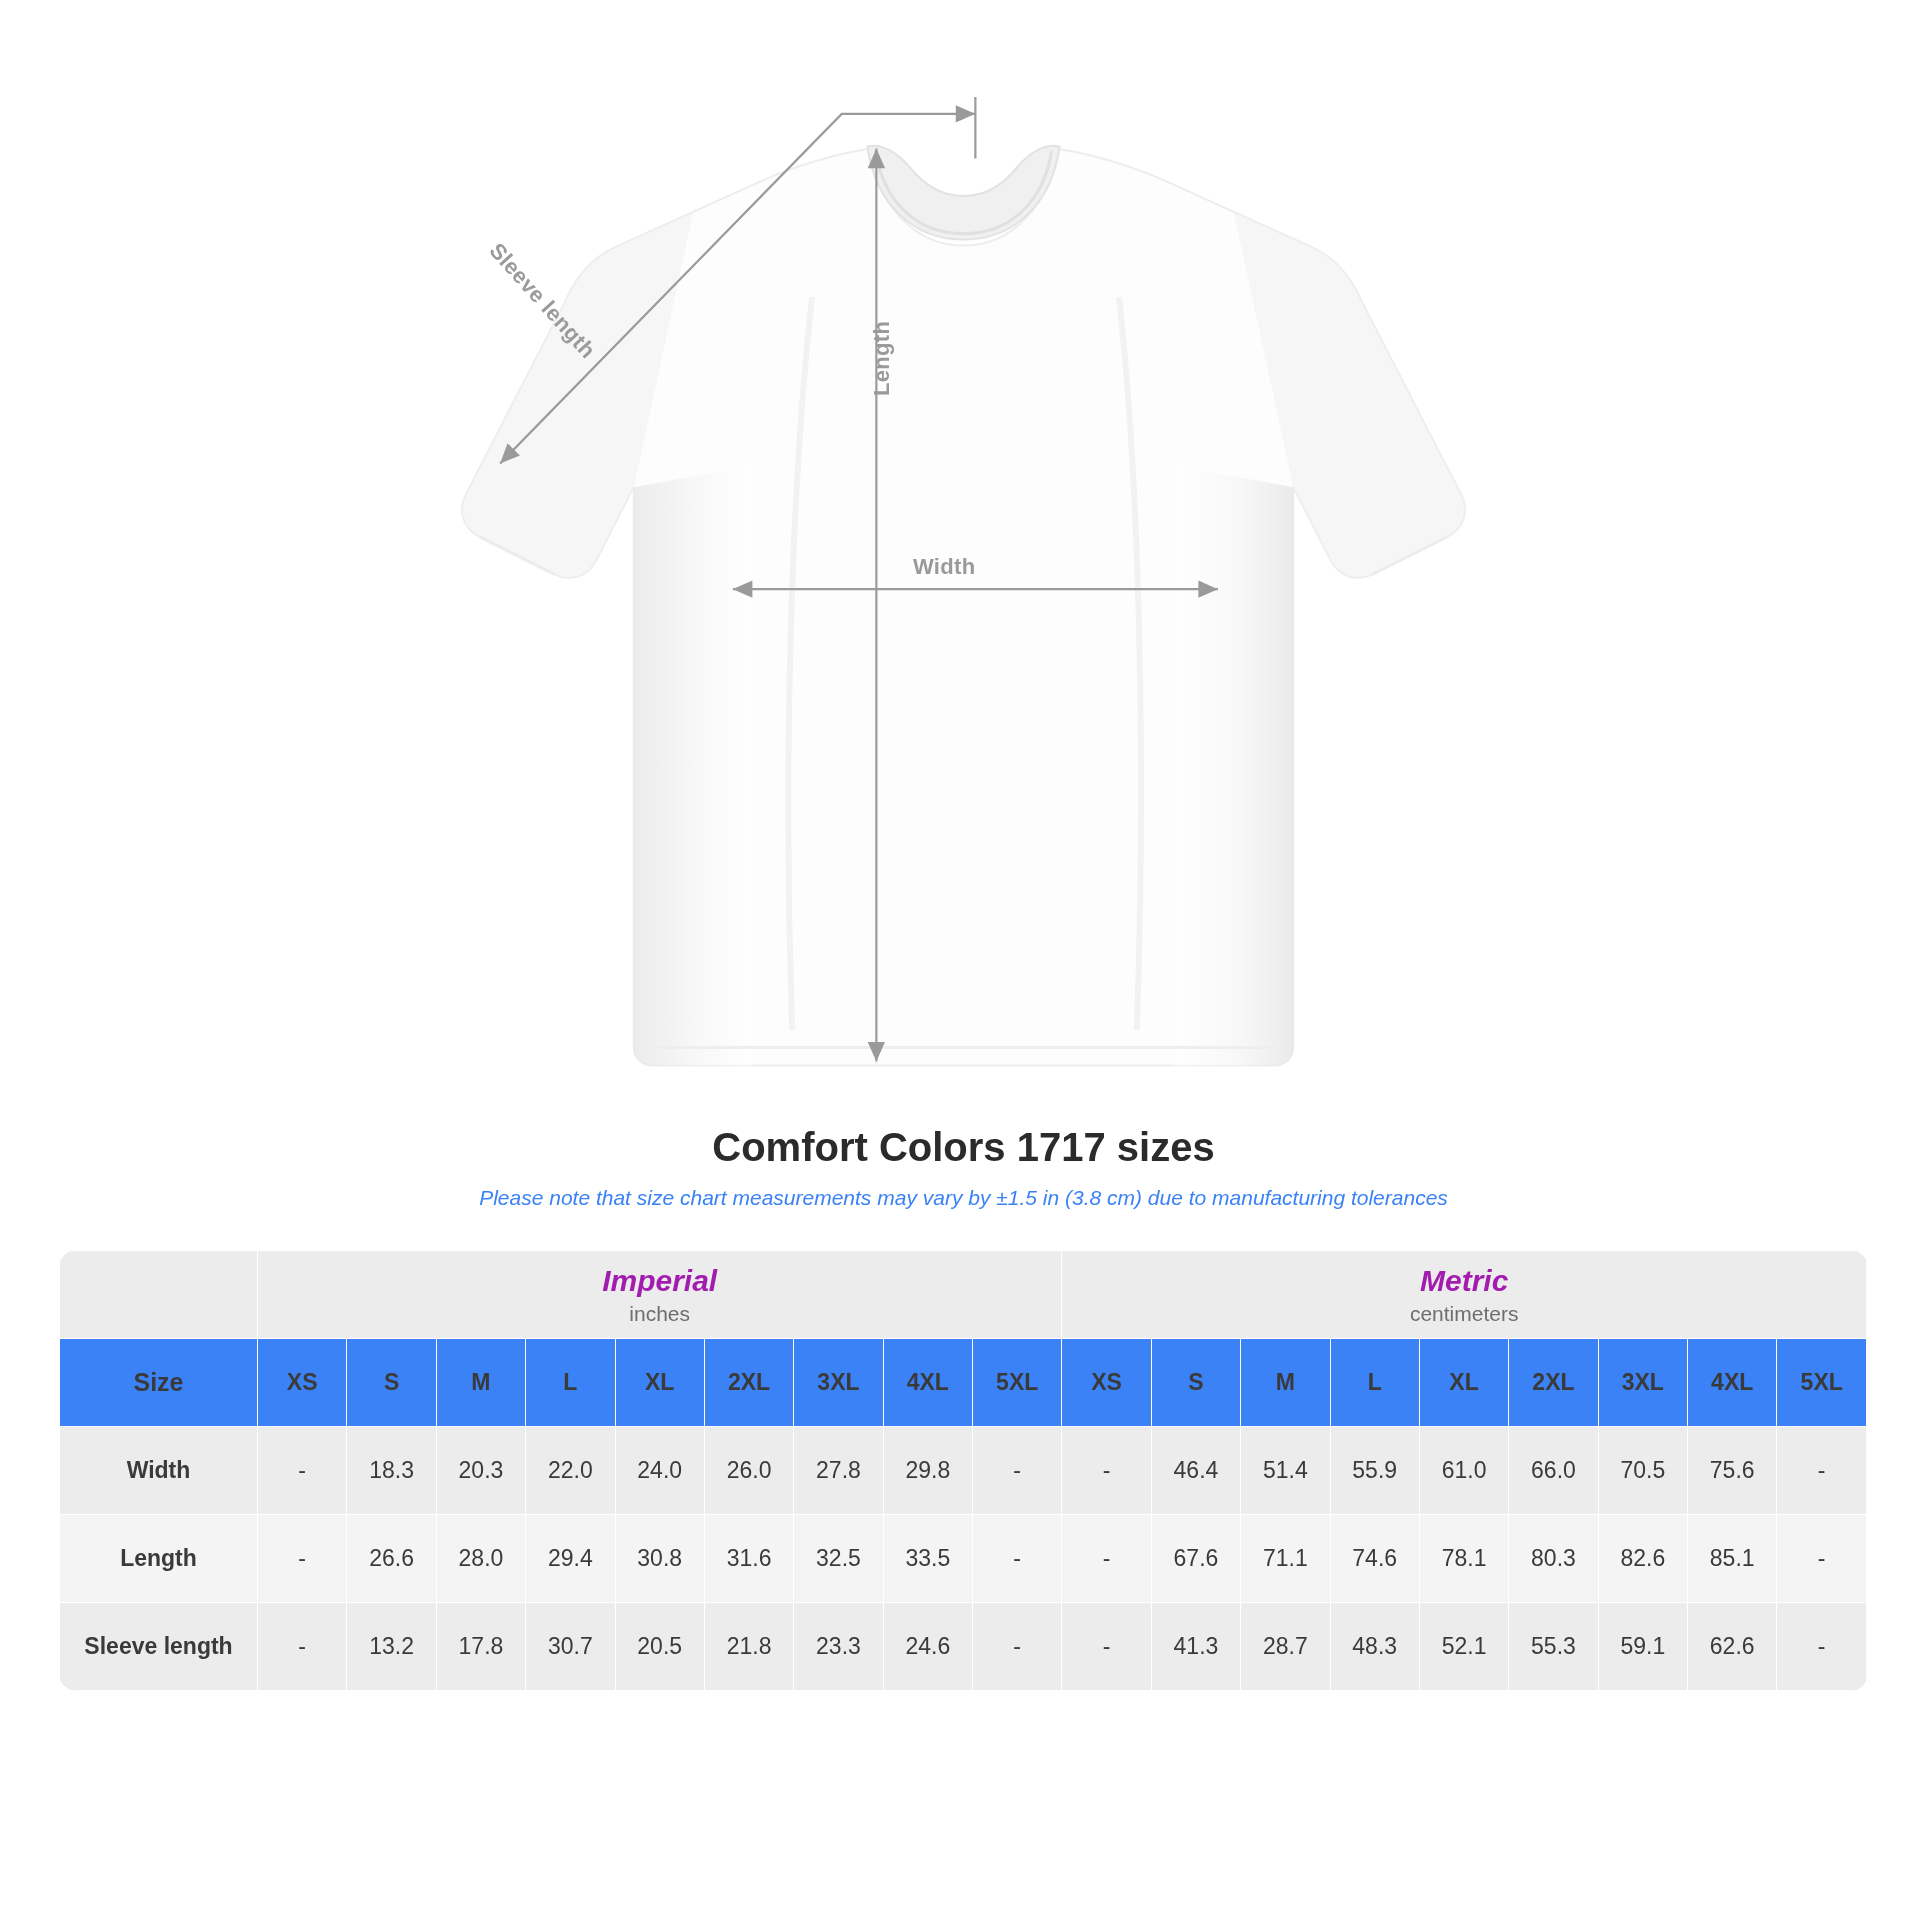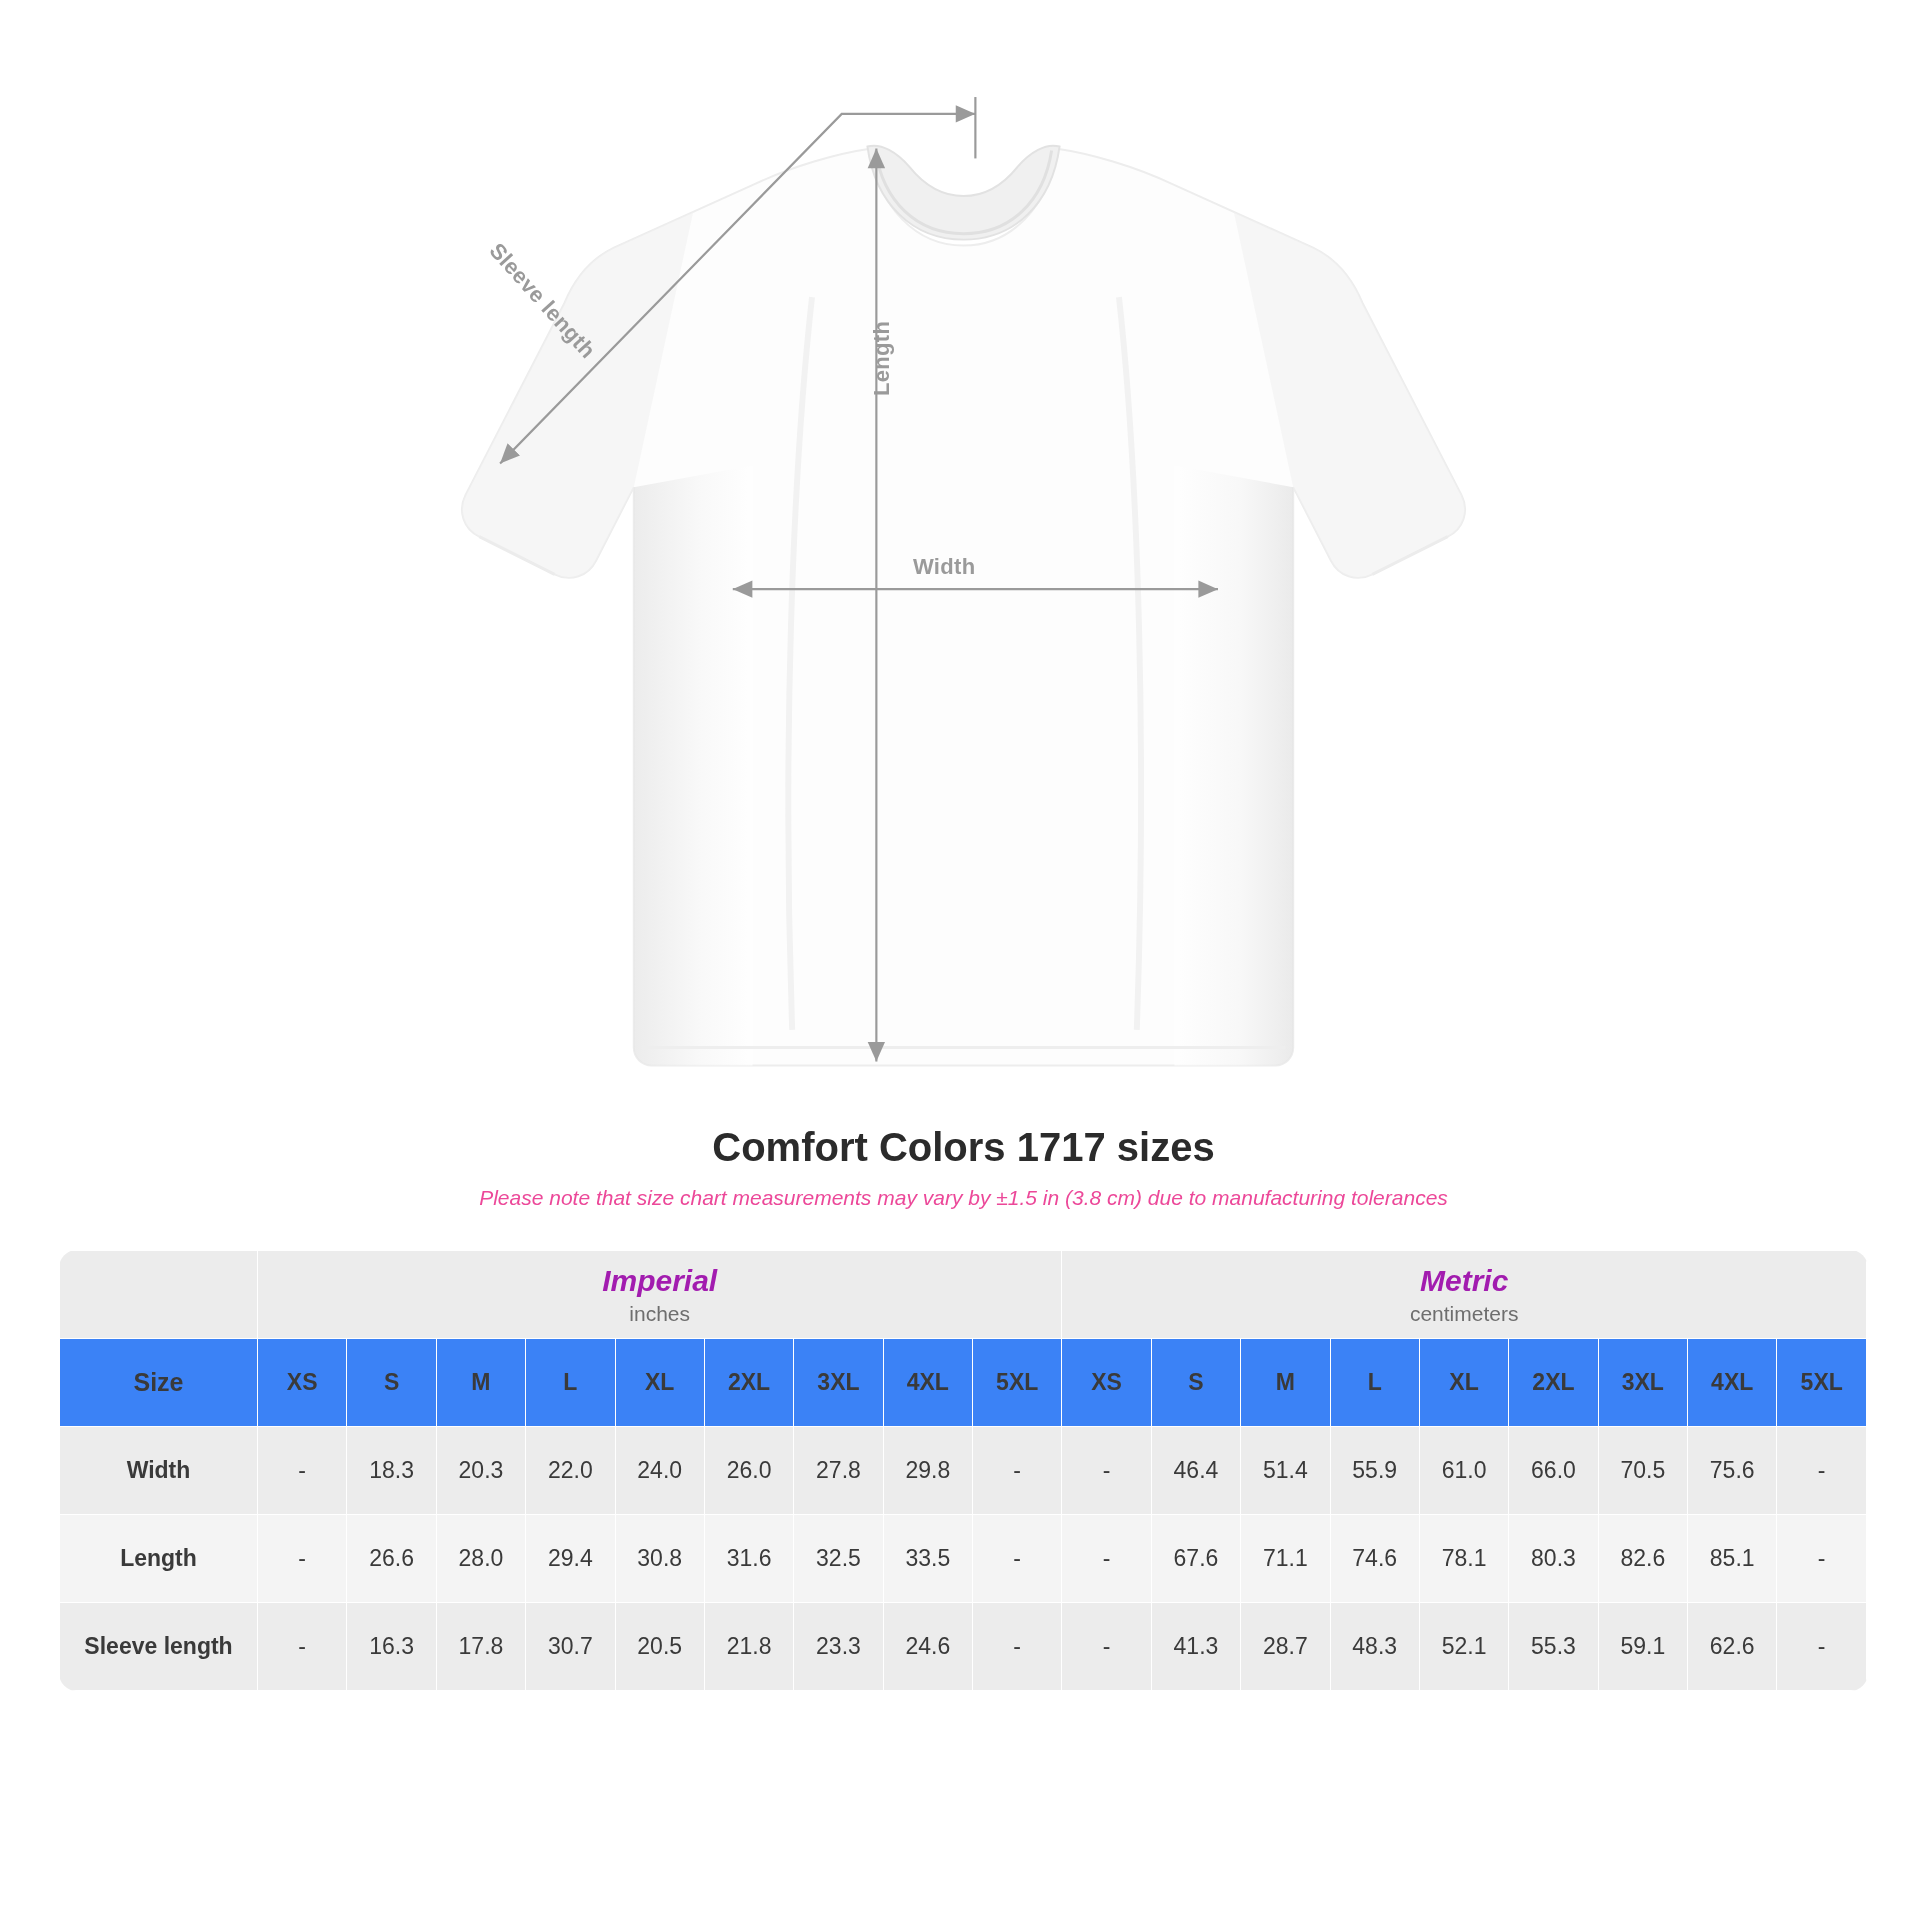--- a/index.html
+++ b/index.html
@@ -62,21 +62,21 @@
   }
   .chart-title {
     font-size: 40px;
     font-weight: bold;
     color: #2b2b2b;
     margin: 0 0 16px 0;
   }
   .chart-note {
     font-size: 21px;
     font-style: italic;
-    color: #ec4899;
+    color: #3b82f6;
     margin: 0;
   }
 
   
   .table-wrap {
     margin: 40px 59px 0 59px;
     border-radius: 18px;
     overflow: hidden;
   }
   table.size-table {
@@ -305,21 +305,21 @@
           <td>74.6</td>
           <td>78.1</td>
           <td>80.3</td>
           <td>82.6</td>
           <td>85.1</td>
           <td>-</td>
         </tr>
         <tr class="band">
           <td class="rowlabel">Sleeve length</td>
           <td>-</td>
-          <td>16.3</td>
+          <td>13.2</td>
           <td>17.8</td>
           <td>30.7</td>
           <td>20.5</td>
           <td>21.8</td>
           <td>23.3</td>
           <td>24.6</td>
           <td>-</td>
           <td>-</td>
           <td>41.3</td>
           <td>28.7</td>

